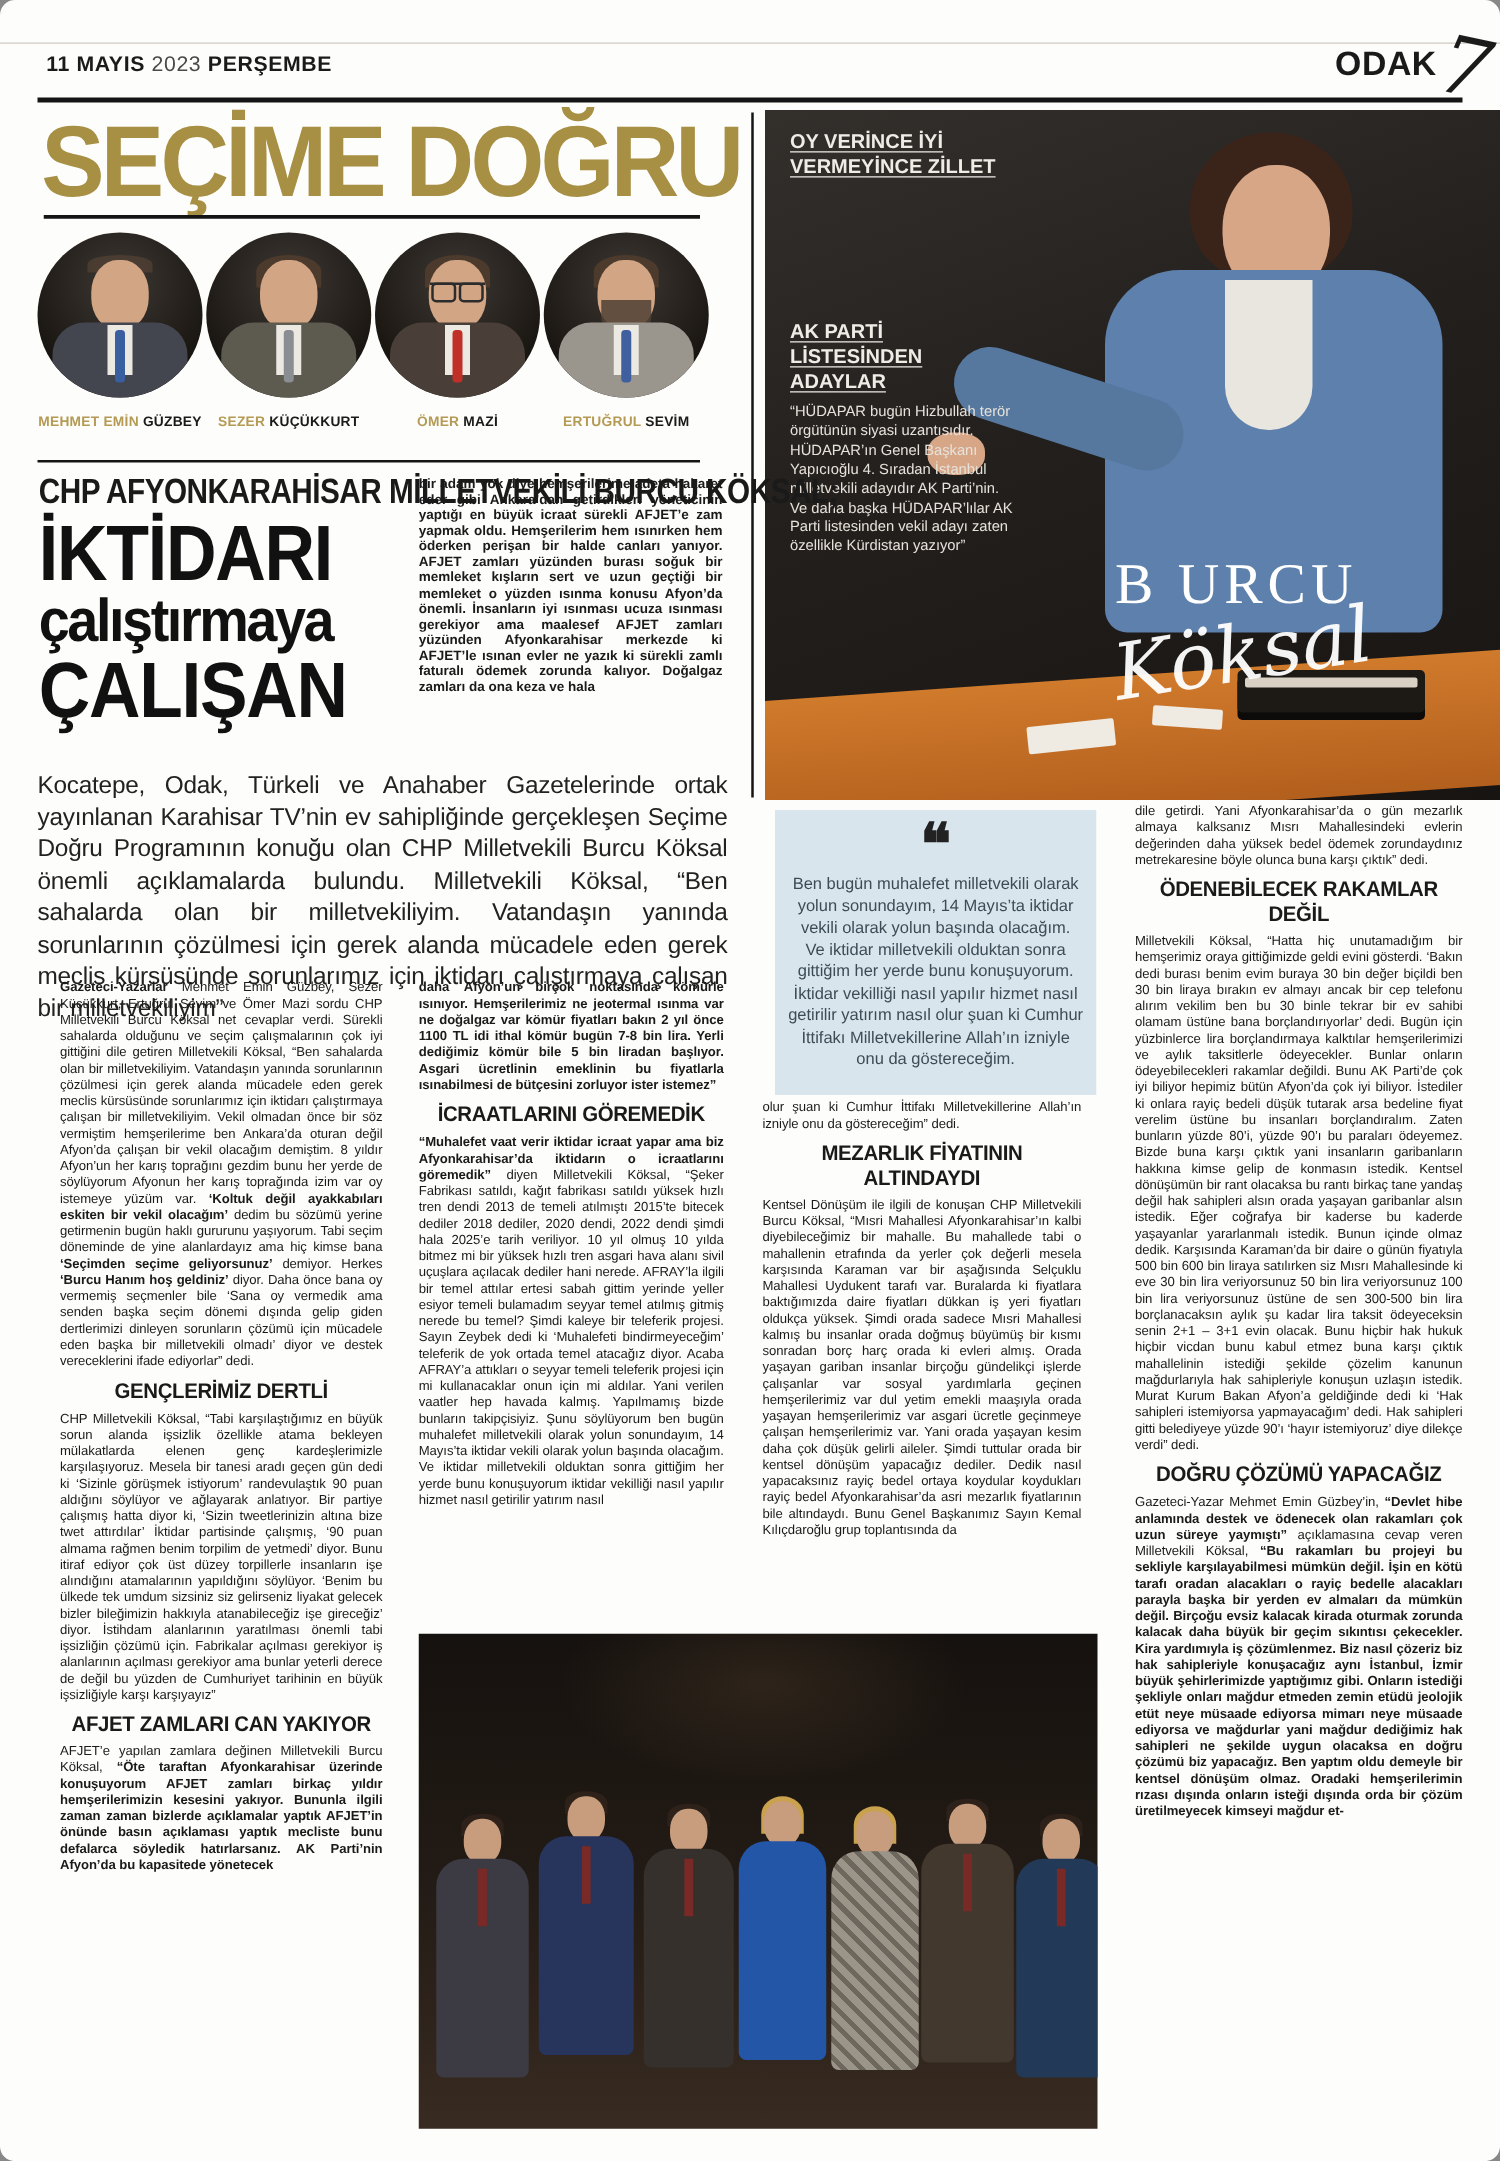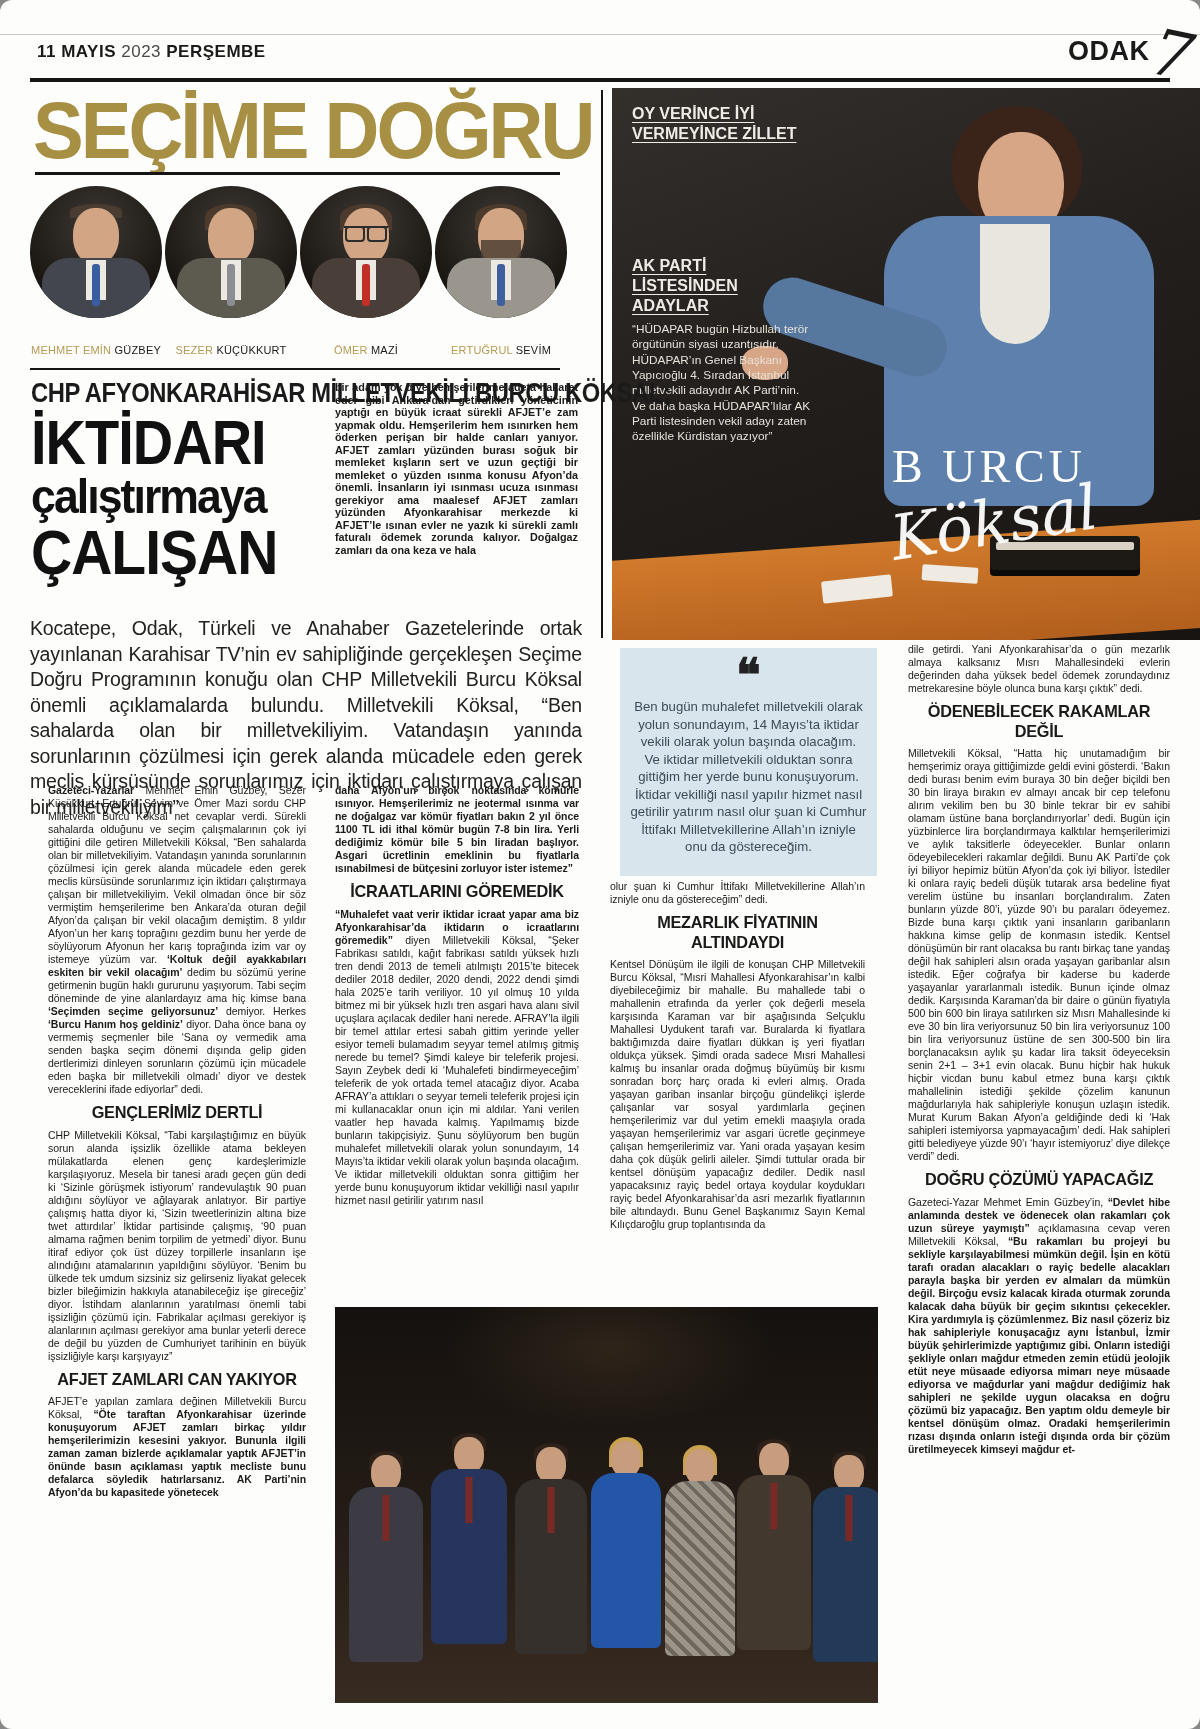--- a/index.html
+++ b/index.html
@@ -56,21 +56,21 @@
   .av-shirt{position:absolute;left:56px;top:74px;width:20px;height:40px;background:#ece8e2;}
   .av-tie{position:absolute;left:62px;top:78px;width:8px;height:42px;border-radius:3px;}
   .av-glasses{position:absolute;left:44px;top:40px;width:44px;height:12px;border-top:2px solid #2c2c2c;}
   .av-glasses:before,.av-glasses:after{content:"";position:absolute;top:-2px;width:16px;height:12px;border:2px solid #2c2c2c;border-radius:4px;}
   .av-glasses:before{left:1px;} .av-glasses:after{right:1px;}
   .av-beard{position:absolute;left:46px;top:54px;width:40px;height:26px;background:#4f4034;border-radius:0 0 45% 45%;opacity:.85;}
   .a1 .av-torso{background:#43464f;} .a1 .av-tie{background:#3a5fa0;}
   .a2 .av-torso{background:#5d5a50;} .a2 .av-tie{background:#8a8d91;}
   .a3 .av-torso{background:#4a3f38;} .a3 .av-tie{background:#c03028;}
   .a4 .av-torso{background:#9a968e;} .a4 .av-tie{background:#3f5f9f;}
-  .pname{position:absolute;top:344px;width:140px;text-align:center;font-size:11px;font-weight:normal;letter-spacing:.2px;white-space:nowrap;}
+  .pname{position:absolute;top:332px;width:140px;text-align:center;font-size:11px;font-weight:bold;letter-spacing:.2px;white-space:nowrap;}
   .pname .gold{color:#b49a55;}
   
   .kicker{position:absolute;left:31px;top:377px;font-size:28px;font-weight:bold;letter-spacing:-.5px;
     transform:scaleX(.85);transform-origin:left;white-space:nowrap;}
   .hl{position:absolute;left:31px;font-weight:bold;color:#111;white-space:nowrap;transform-origin:left top;}
   .hl1{top:406px;font-size:56px;letter-spacing:-1px;transform:scaleY(1.12);}
   .hl2{top:468px;font-size:46px;letter-spacing:-2px;transform:scaleX(.97) scaleY(1.05);}
   .hl3{top:516px;font-size:57px;letter-spacing:-1px;transform:scaleY(1.1);}
   .hl4{top:574px;font-size:34px;letter-spacing:-.5px;}
   .introp{position:absolute;left:335px;top:381px;width:243px;font-size:10.8px;line-height:12.5px;

